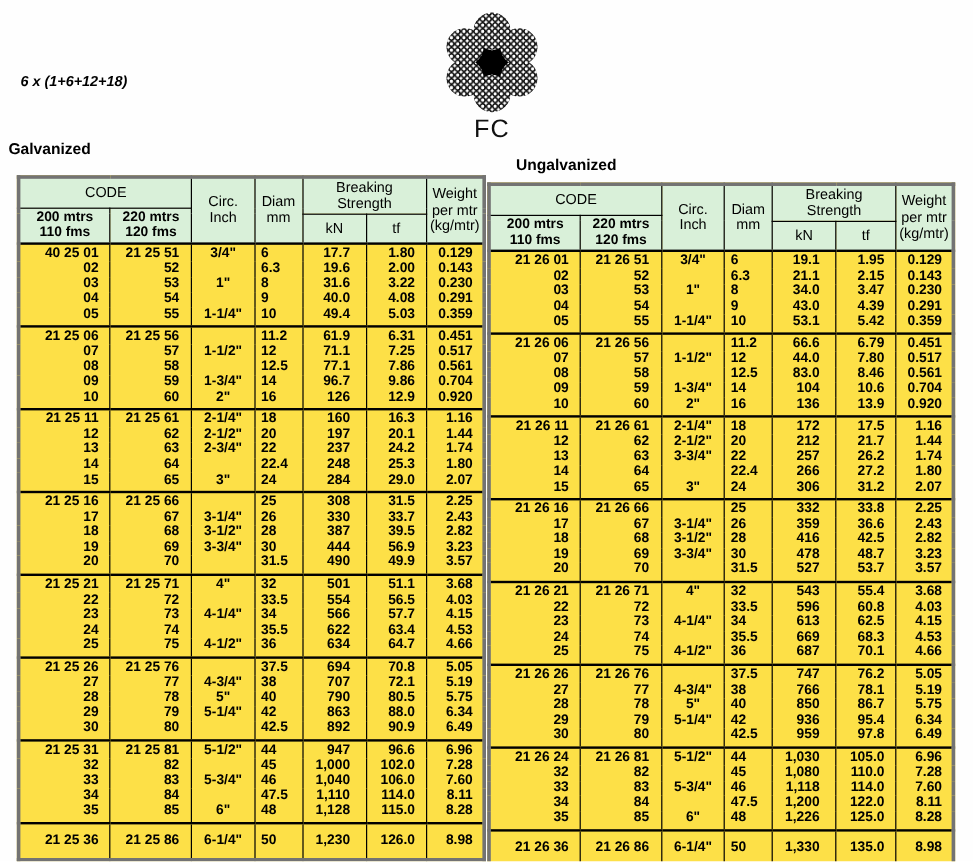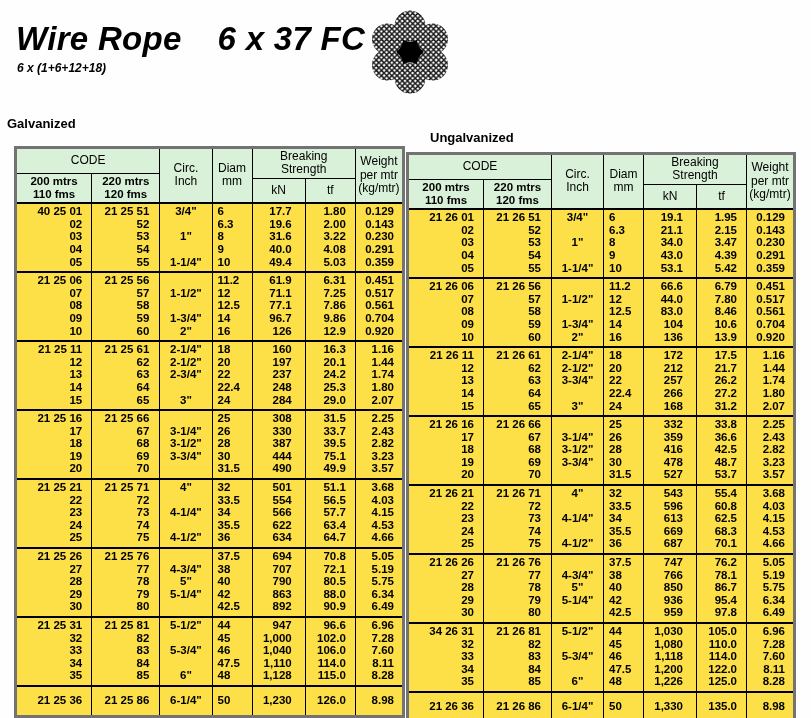--- a/index.html
+++ b/index.html
@@ -61,21 +61,20 @@
   .wr-table td.c3 { text-align:left;   padding-left:5px; }
   .wr-table td.c4 { text-align:right;  padding-right:13px; }
   .wr-table td.c5 { text-align:right;  padding-right:9px; }
   .wr-table td.c6 { text-align:right;  padding-right:8px; }
 </style>
 </head>
 <body>
 
 <div class="sheet">
 
-  <div class="page-title"><span>Wire Rope</span><span class="t-gap"></span><span>6 x 37 FC</span></div>
 
   <div class="page-subtitle">6 x (1+6+12+18)</div>
 
   <div class="rope-icon-wrap">
     <svg width="104" height="90" viewBox="0 0 104 90">
       <defs>
         <pattern id="wires" width="5.2" height="5.2" patternUnits="userSpaceOnUse">
           <rect width="5.2" height="5.2" fill="#ffffff"></rect>
           <circle cx="2.6" cy="2.6" r="2.0" fill="#ffffff" stroke="#000000" stroke-width="1.2"></circle>
         </pattern>
@@ -86,20 +85,21 @@
 
       <circle cx="52" cy="70" r="15.5" fill="url(#wires)"></circle>
       <circle cx="29.5" cy="57" r="15.5" fill="url(#wires)"></circle>
       <circle cx="29.5" cy="31" r="15.5" fill="url(#wires)"></circle>
       <circle cx="52" cy="18" r="15.5" fill="url(#wires)"></circle>
       <circle cx="74.5" cy="31" r="15.5" fill="url(#wires)"></circle>
       <circle cx="74.5" cy="57" r="15.5" fill="url(#wires)"></circle>
     </svg>
   </div>
 
+  <div class="core-label">FC</div>
 
   <div class="mat-label galv">Galvanized</div>
   <div class="mat-label ungalv">Ungalvanized</div>
 
   <table class="wr-table t0">
     <colgroup>
       <col style="width:76px">
         <col style="width:68px">
         <col style="width:52px">
       <col style="width:40px">
@@ -299,21 +299,21 @@
           <td class="c4">387</td>
           <td class="c5">39.5</td>
           <td class="c6">2.82</td>
         </tr>
         <tr>
           <td class="c0">19</td>
           <td class="c1">69</td>
           <td class="c2">3-3/4"</td>
           <td class="c3">30</td>
           <td class="c4">444</td>
-          <td class="c5">75.1</td>
+          <td class="c5">56.9</td>
           <td class="c6">3.23</td>
         </tr>
         <tr class="block-end">
           <td class="c0">20</td>
           <td class="c1">70</td>
           <td class="c2"></td>
           <td class="c3">31.5</td>
           <td class="c4">490</td>
           <td class="c5">49.9</td>
           <td class="c6">3.57</td>
@@ -636,21 +636,21 @@
           <td class="c3">22.4</td>
           <td class="c4">266</td>
           <td class="c5">27.2</td>
           <td class="c6">1.80</td>
         </tr>
         <tr class="block-end">
           <td class="c0">15</td>
           <td class="c1">65</td>
           <td class="c2">3"</td>
           <td class="c3">24</td>
-          <td class="c4">168</td>
+          <td class="c4">306</td>
           <td class="c5">31.2</td>
           <td class="c6">2.07</td>
         </tr>
       </tbody>
       <tbody>
         <tr class="block-start">
           <td class="c0">21 26 16</td>
           <td class="c1">21 26 66</td>
           <td class="c2"></td>
           <td class="c3">25</td>
@@ -784,21 +784,21 @@
           <td class="c1">80</td>
           <td class="c2"></td>
           <td class="c3">42.5</td>
           <td class="c4">959</td>
           <td class="c5">97.8</td>
           <td class="c6">6.49</td>
         </tr>
       </tbody>
       <tbody>
         <tr class="block-start">
-          <td class="c0">34 26 31</td>
+          <td class="c0">21 26 24</td>
           <td class="c1">21 26 81</td>
           <td class="c2">5-1/2"</td>
           <td class="c3">44</td>
           <td class="c4">1,030</td>
           <td class="c5">105.0</td>
           <td class="c6">6.96</td>
         </tr>
         <tr>
           <td class="c0">32</td>
           <td class="c1">82</td>

